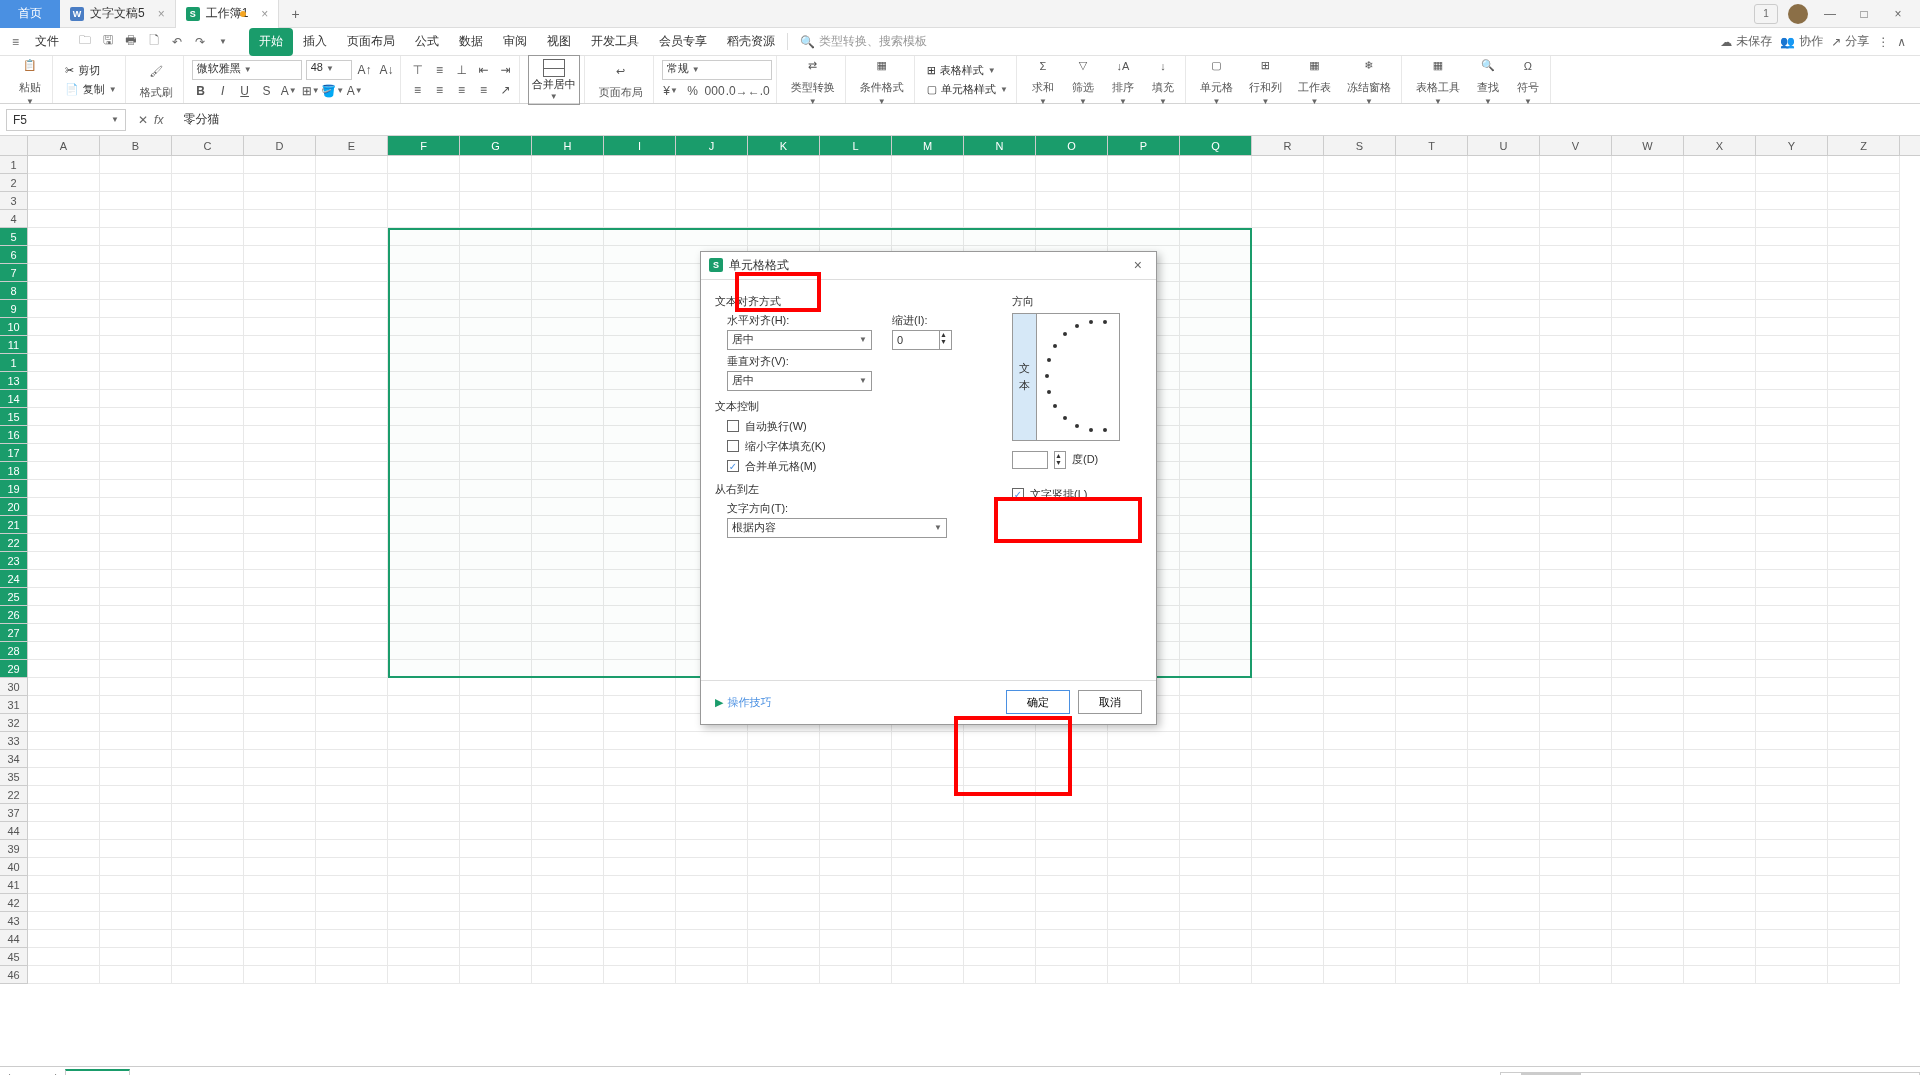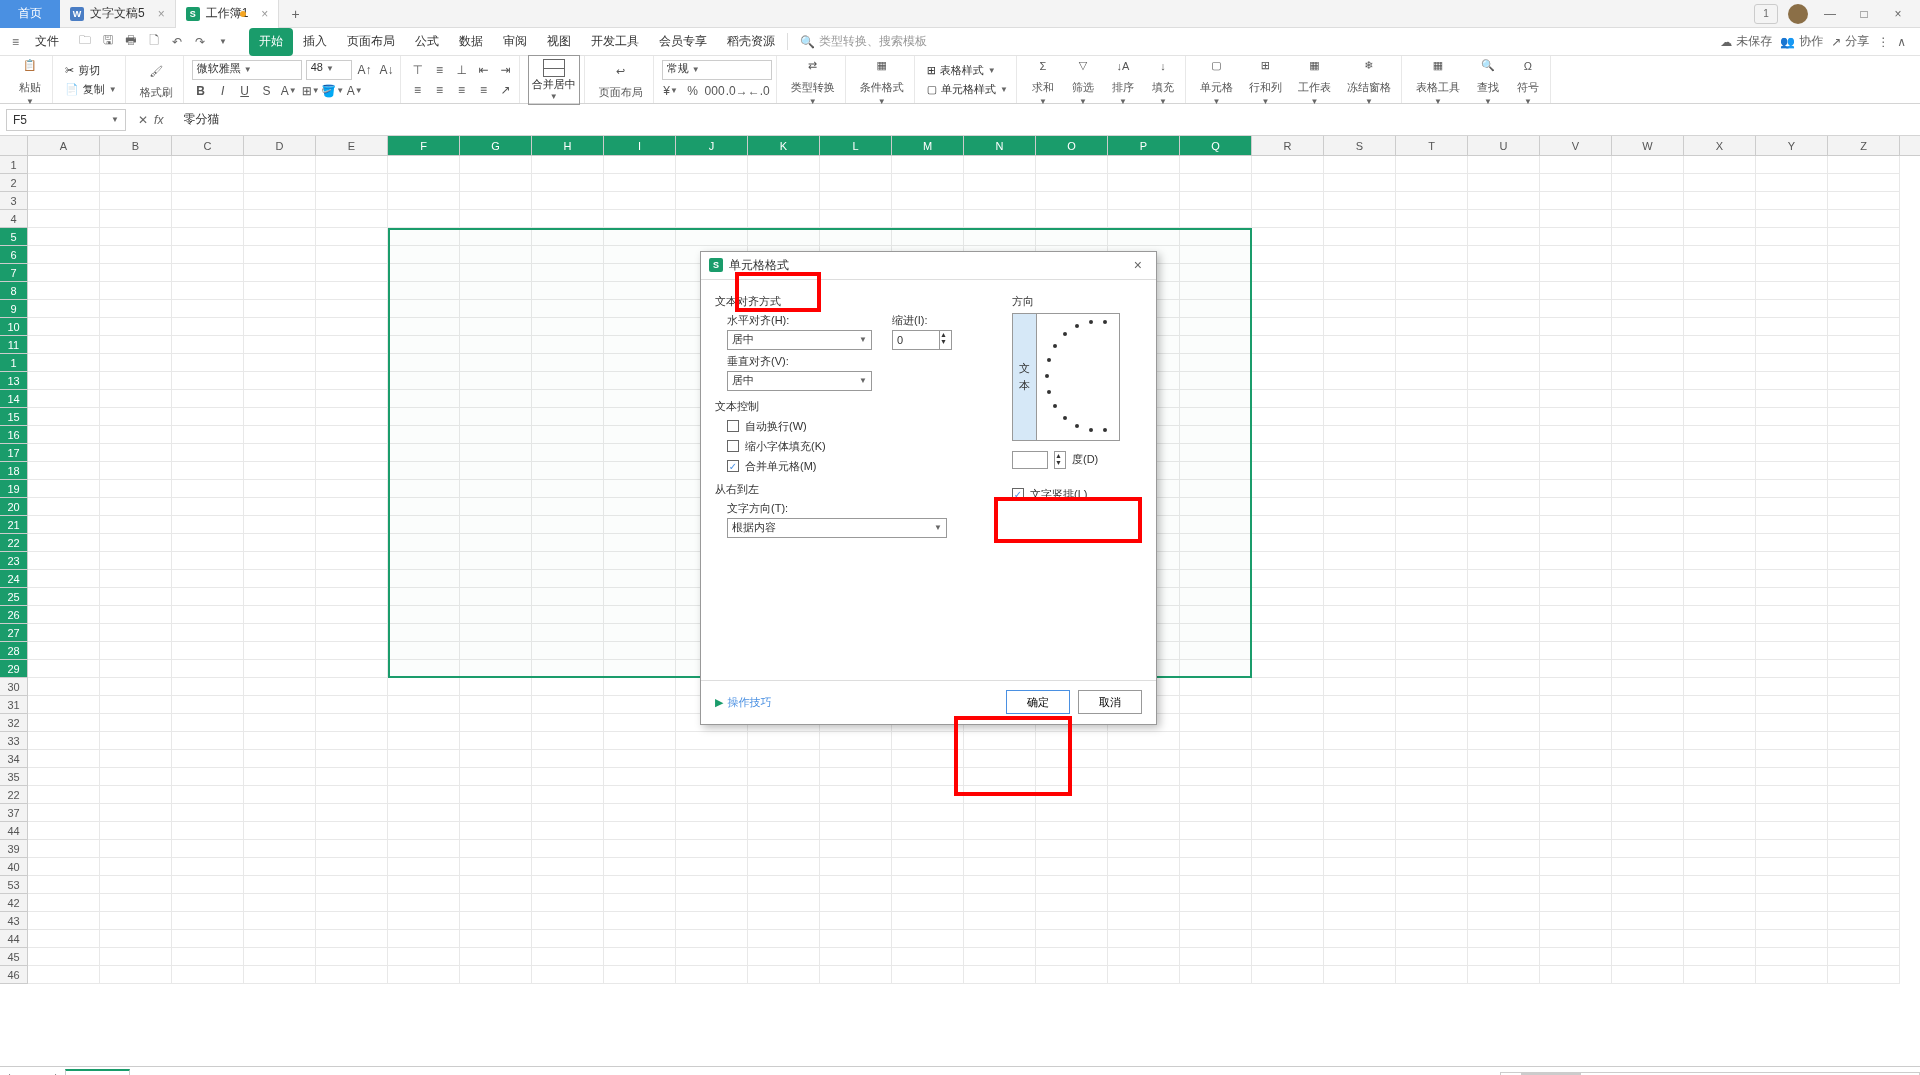--- a/index.html
+++ b/index.html
@@ -448,21 +448,21 @@
       <div class="row-h">31</div>
       <div class="row-h">32</div>
       <div class="row-h">33</div>
       <div class="row-h">34</div>
       <div class="row-h">35</div>
       <div class="row-h">22</div>
       <div class="row-h">37</div>
       <div class="row-h">44</div>
       <div class="row-h">39</div>
       <div class="row-h">40</div>
-      <div class="row-h">53</div>
+      <div class="row-h">41</div>
       <div class="row-h">42</div>
       <div class="row-h">43</div>
       <div class="row-h">44</div>
       <div class="row-h">45</div>
       <div class="row-h">46</div>
     </div>
   <div class="cells" id="cells">
       <div class="cell-row">
         <div class="cell" style="width: 72px;"></div>
         <div class="cell" style="width: 72px;"></div>

